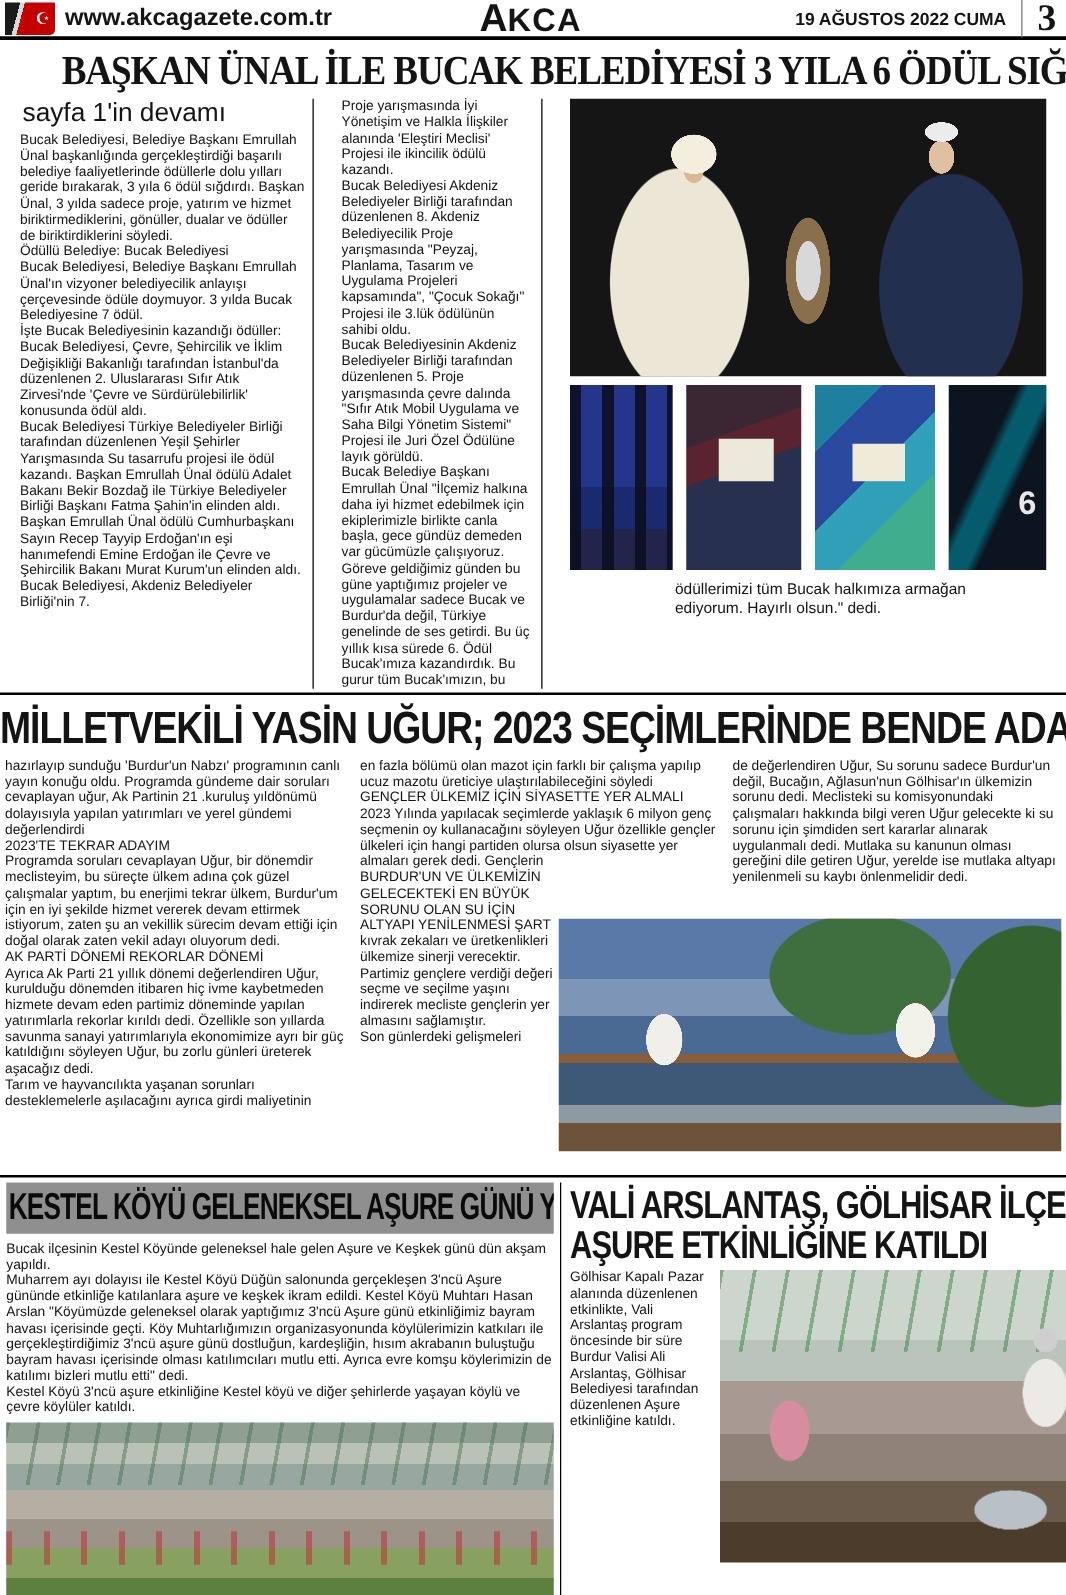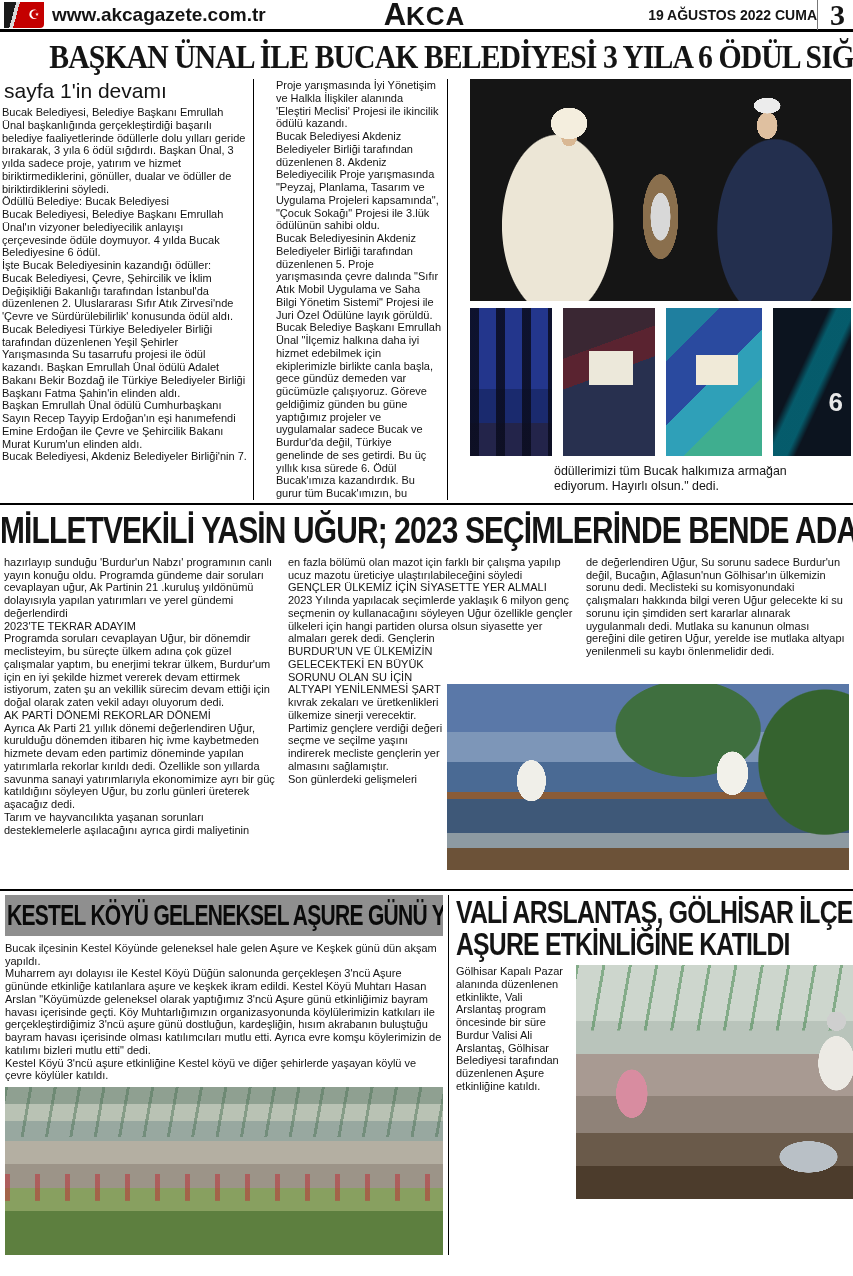--- a/index.html
+++ b/index.html
@@ -16,40 +16,40 @@
   .hdr-left { display:flex; align-items:center; gap:8px; width:300px; }
   .flag { width:40px; height:26px; position:relative; flex:0 0 auto;
           background:linear-gradient(105deg,#1a1a1a 0 26%,#d9d9d9 26% 34%,#c40000 34% 100%);
           display:flex; align-items:center; justify-content:flex-end; padding-right:4px;
           border-bottom-right-radius:4px; }
   .flag span { color:#fff; font-size:13px; line-height:1; }
   .site { font-weight:bold; font-size:19px; }
   .masthead { flex:1; text-align:center; font-weight:bold; font-size:26px;
               letter-spacing:1px; }
   .mast-a { font-size:31px; letter-spacing:0; }
-  .hdr-right { display:flex; align-items:center; justify-content:flex-end; width:300px; }
+  .hdr-right { display:flex; align-items:center; justify-content:flex-end; gap:12px; width:300px; }
   .date { font-weight:bold; font-size:14px; }
   .pageno { font-family:"Liberation Serif", serif; font-size:30px; font-weight:bold;
             border-left:1px solid #777; padding-left:12px; line-height:1; }
 
   
   .headline1 { text-align:center; padding:7px 0 3px; overflow:hidden; }
   .headline1 > span { display:inline-block; white-space:nowrap;
       font-family:"Liberation Serif", serif; font-weight:bold; font-size:33px;
       letter-spacing:-1px; transform:scaleX(0.9); transform-origin:center; }
   .headline2 { text-align:left; overflow:hidden; padding:2px 0 4px; }
   .headline2 > span { display:inline-block; white-space:nowrap; font-weight:bold;
       font-size:36px; letter-spacing:-1px; transform:scaleX(0.83); transform-origin:left; }
 
   
   p.body { margin:0; font-size:11px; line-height:1.16; }
   .rule { border:none; border-top:2px solid #000; margin:3px 0; }
 
   
-  .a1 { display:flex; padding:0 2px;gap:16px; }
+  .a1 { display:flex; padding:0 16px;gap:16px; }
   .a1col1 { width:280px; padding-right:6px; border-right:1px solid #000; }
   .kicker { font-size:21px; margin:0 0 3px 2px; }
   .a1col2 { width:197px; padding:0 6px; border-right:1px solid #000; }
   .a1photos { flex:1; padding-left:6px; }
   .photo { position:relative; overflow:hidden; }
   .photo-main { height:222px; width:100%;
     background:
       radial-gradient(ellipse 22px 13px at 78% 12%, #ececec 0 60%, rgba(0,0,0,0) 61%),
       radial-gradient(ellipse 17px 22px at 78% 21%, #dfc0a0 0 60%, rgba(0,0,0,0) 61%),
       radial-gradient(ellipse 95px 150px at 80% 68%, #232f4e 0 60%, rgba(0,0,0,0) 61%),
@@ -142,21 +142,21 @@
       <div class="pageno">3</div>
     </div>
   </div>
 
   <div class="headline1"><span>BAŞKAN ÜNAL İLE BUCAK BELEDİYESİ 3 YILA 6 ÖDÜL SIĞDIRDI</span></div>
   <div class="a1">
     <div class="a1col1">
       <div class="kicker">sayfa 1'in devamı</div>
       <p class="body">Bucak Belediyesi, Belediye Başkanı Emrullah Ünal başkanlığında gerçekleştirdiği başarılı belediye faaliyetlerinde ödüllerle dolu yılları geride bırakarak, 3 yıla 6 ödül sığdırdı. Başkan Ünal, 3 yılda sadece proje, yatırım ve hizmet biriktirmediklerini, gönüller, dualar ve ödüller de biriktirdiklerini söyledi.</p>
       <p class="body">Ödüllü Belediye: Bucak Belediyesi</p>
-      <p class="body">Bucak Belediyesi, Belediye Başkanı Emrullah Ünal'ın vizyoner belediyecilik anlayışı çerçevesinde ödüle doymuyor. 4 yılda Bucak Belediyesine 6 ödül.</p>
+      <p class="body">Bucak Belediyesi, Belediye Başkanı Emrullah Ünal'ın vizyoner belediyecilik anlayışı çerçevesinde ödüle doymuyor. 3 yılda Bucak Belediyesine 7 ödül.</p>
       <p class="body">İşte Bucak Belediyesinin kazandığı ödüller:</p>
       <p class="body">Bucak Belediyesi, Çevre, Şehircilik ve İklim Değişikliği Bakanlığı tarafından İstanbul'da düzenlenen 2. Uluslararası Sıfır Atık Zirvesi'nde 'Çevre ve Sürdürülebilirlik' konusunda ödül aldı.</p>
       <p class="body">Bucak Belediyesi Türkiye Belediyeler Birliği tarafından düzenlenen Yeşil Şehirler Yarışmasında Su tasarrufu projesi ile ödül kazandı. Başkan Emrullah Ünal ödülü Adalet Bakanı Bekir Bozdağ ile Türkiye Belediyeler Birliği Başkanı Fatma Şahin'in elinden aldı.</p>
       <p class="body">Başkan Emrullah Ünal ödülü Cumhurbaşkanı Sayın Recep Tayyip Erdoğan'ın eşi hanımefendi Emine Erdoğan ile Çevre ve Şehircilik Bakanı Murat Kurum'un elinden aldı.</p>
       <p class="body">Bucak Belediyesi, Akdeniz Belediyeler Birliği'nin 7.</p>
     </div>
     <div class="a1col2">
       <p class="body">Proje yarışmasında İyi Yönetişim ve Halkla İlişkiler alanında 'Eleştiri Meclisi' Projesi ile ikincilik ödülü kazandı.</p>
       <p class="body">Bucak Belediyesi Akdeniz Belediyeler Birliği tarafından düzenlenen 8. Akdeniz Belediyecilik Proje yarışmasında "Peyzaj, Planlama, Tasarım ve Uygulama Projeleri kapsamında", "Çocuk Sokağı" Projesi ile 3.lük ödülünün sahibi oldu.</p>
       <p class="body">Bucak Belediyesinin Akdeniz Belediyeler Birliği tarafından düzenlenen 5. Proje yarışmasında çevre dalında "Sıfır Atık Mobil Uygulama ve Saha Bilgi Yönetim Sistemi" Projesi ile Juri Özel Ödülüne layık görüldü.</p>

